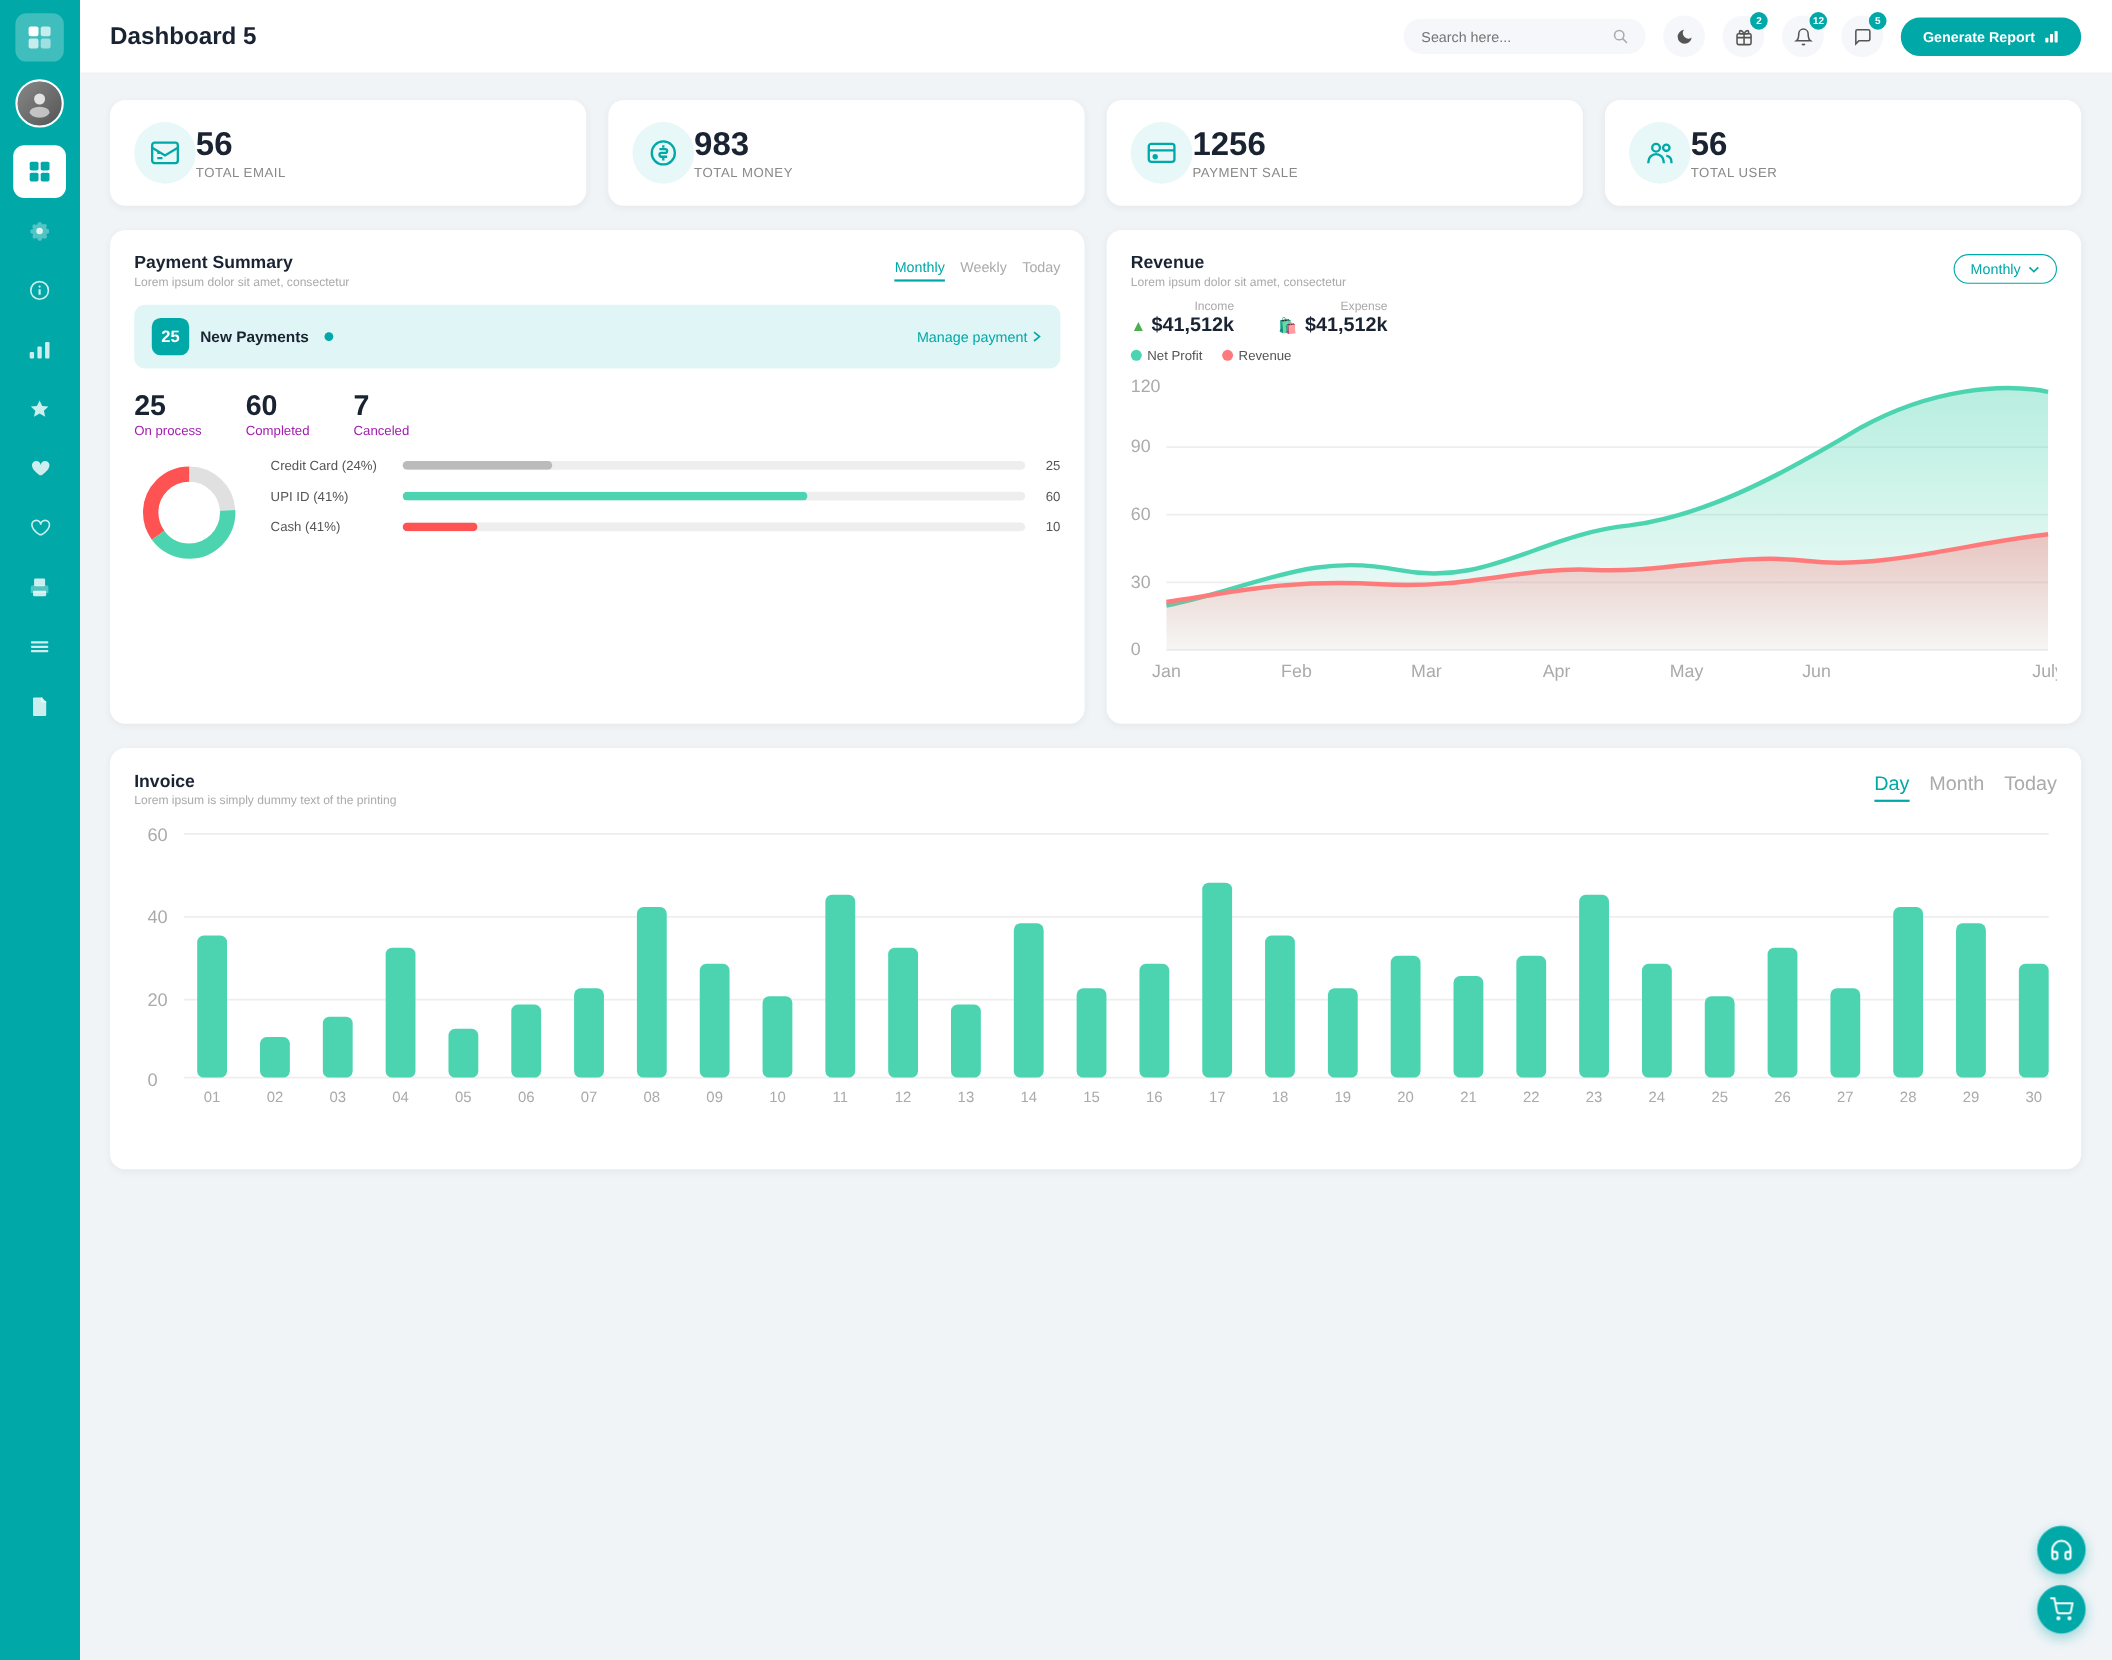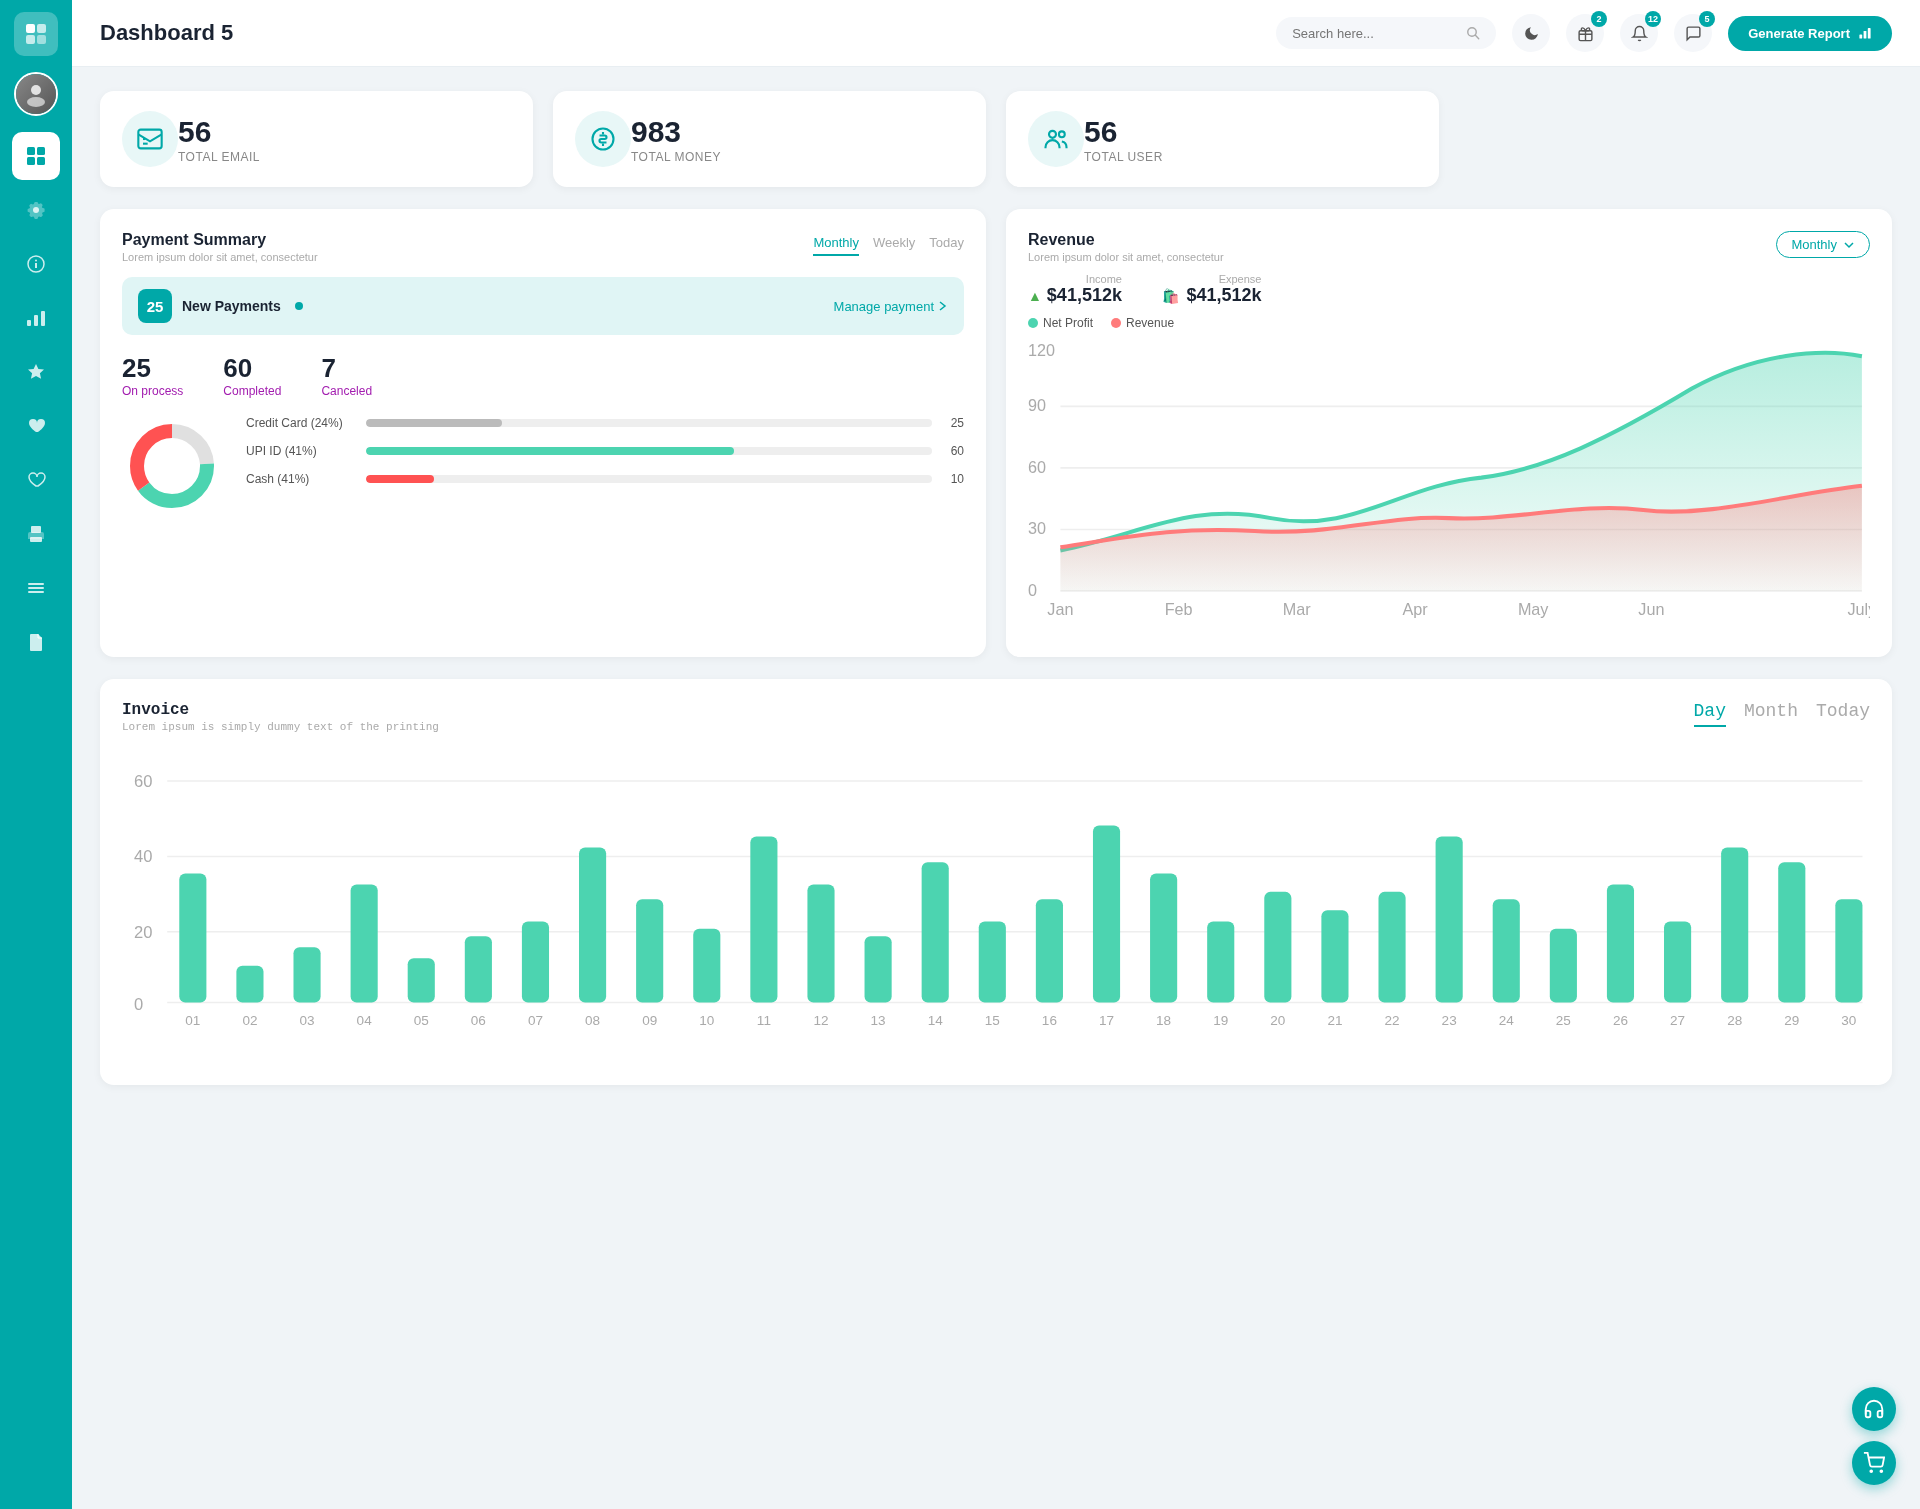--- a/index.html
+++ b/index.html
@@ -235,21 +235,21 @@
     
     .chart-area { width: 100%; }
 
     
     .invoice-panel {
       background: white;
       border-radius: 14px;
       padding: 22px;
       box-shadow: 0 2px 8px rgba(0,0,0,0.05);
     }
-    .invoice-header { display: flex; align-items: flex-start; justify-content: space-between; margin-bottom: 24px; font-family: Liberation Mono, monospace; }
+    .invoice-header { display: flex; align-items: flex-start; justify-content: space-between; margin-bottom: 0; }
     .invoice-tabs { display: flex; gap: 18px; }
     .invoice-tab { font-size: 18px; color: #aaa; cursor: pointer; padding-bottom: 4px; }
     .invoice-tab.active { color: #00a8a8; border-bottom: 2px solid #00a8a8; }
 
     
     .bar-chart-wrap { width: 100%; overflow: hidden; }
 
     
     .fab-wrap {
       position: fixed; bottom: 24px; right: 24px;
@@ -421,20 +421,33 @@
       <div class="stat-card">
         <div class="stat-icon">
           <svg width="28" height="28" viewBox="0 0 24 24" fill="none" stroke="#00a8a8" stroke-width="1.8">
             <circle cx="12" cy="12" r="9"></circle>
             <path d="M12 6v2m0 8v2M9 9h4.5a1.5 1.5 0 010 3h-3a1.5 1.5 0 000 3H15"></path>
           </svg>
         </div>
         <div class="stat-info">
           <div class="stat-number">983</div>
           <div class="stat-label">TOTAL MONEY</div>
+        </div>
+      </div>
+      <div class="stat-card">
+        <div class="stat-icon">
+          <svg width="28" height="28" viewBox="0 0 24 24" fill="none" stroke="#00a8a8" stroke-width="1.8">
+            <rect x="2" y="5" width="20" height="14" rx="2"></rect>
+            <line x1="2" y1="10" x2="22" y2="10"></line>
+            <circle cx="7" cy="15" r="1.2" fill="#00a8a8"></circle>
+          </svg>
+        </div>
+        <div class="stat-info">
+          <div class="stat-number">1256</div>
+          <div class="stat-label">PAYMENT SALE</div>
         </div>
       </div>
       <div class="stat-card">
         <div class="stat-icon">
           <svg width="28" height="28" viewBox="0 0 24 24" fill="none" stroke="#00a8a8" stroke-width="1.8">
             <circle cx="9" cy="8" r="3"></circle>
             <path d="M3 20v-1a6 6 0 0112 0v1"></path>
             <circle cx="17" cy="8" r="2.5"></circle>
             <path d="M21 20v-1a5 5 0 00-4-4.9"></path>
           </svg>

